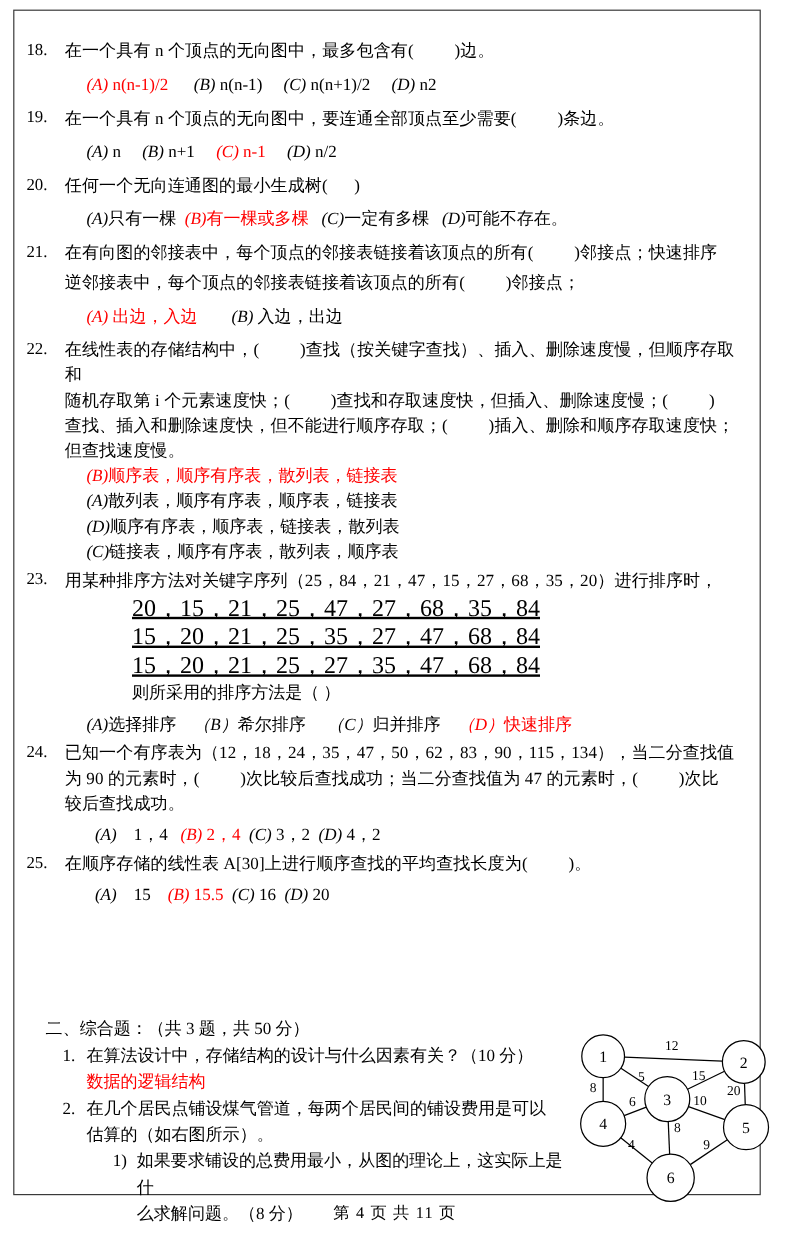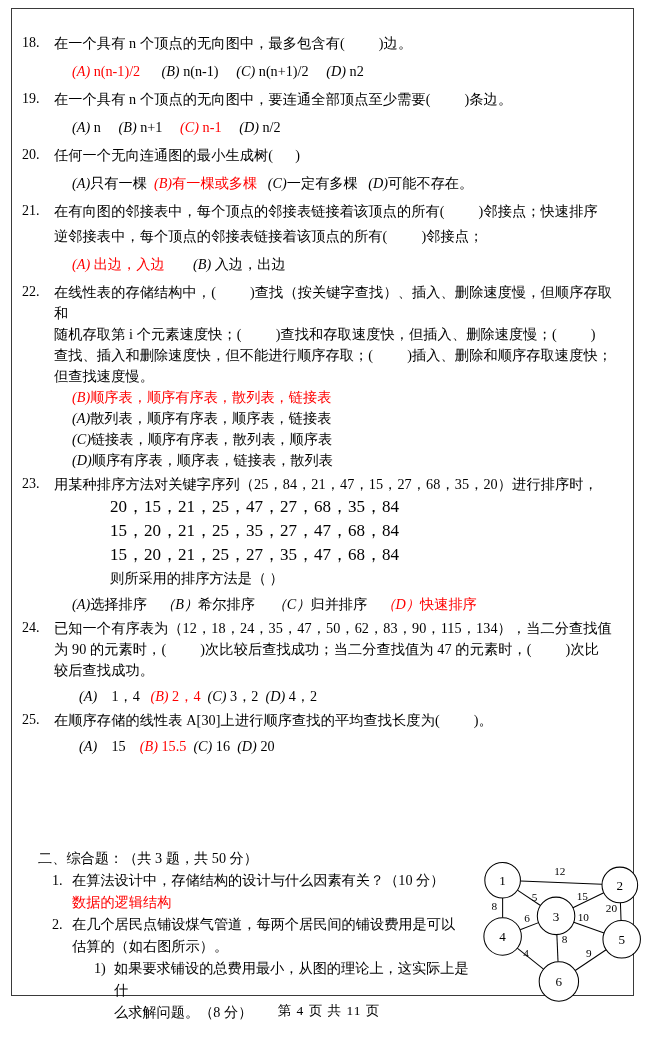--- a/index.html
+++ b/index.html
@@ -71,24 +71,25 @@
     width: 34px;
   }
   .gap-s {
     display: inline-block;
     width: 22px;
   }
   .ital {
     font-style: italic;
   }
   .seq {
-    font-size: 17px;
+    font-size: 20px;
     line-height: 24px;
     padding-left: 56px;
     white-space: pre;
+    text-decoration: underline;
   }
   .seqnote {
     font-size: 14.2px;
     line-height: 22px;
     padding-left: 56px;
   }
   .spacer6 { height: 6px; }
   .spacer4 { height: 4px; }
   .spacer2 { height: 2px; }
 
@@ -201,22 +202,22 @@
     <div class="q">
       <div class="qnum">22.</div>
       <div class="qbody">
         <div class="stem"><span>在线性表的存储结构中，(</span><span class="gap"></span><span>)查找（按关键字查找）、插入、删除速度慢，但顺序存取和</span></div>
         <div class="stem"><span>随机存取第 i 个元素速度快；(</span><span class="gap"></span><span>)查找和存取速度快，但插入、删除速度慢；(</span><span class="gap"></span><span>)</span></div>
         <div class="stem"><span>查找、插入和删除速度快，但不能进行顺序存取；(</span><span class="gap"></span><span>)插入、删除和顺序存取速度快；</span></div>
         <div class="stem">但查找速度慢。</div>
         <div class="optsblock">
           <div><span class="red ital">(B)</span><span class="red">顺序表，顺序有序表，散列表，链接表</span></div>
           <div><span class="ital">(A)</span><span>散列表，顺序有序表，顺序表，链接表</span></div>
+          <div><span class="ital">(D)</span><span>顺序有序表，顺序表，链接表，散列表</span></div>
           <div><span class="ital">(C)</span><span>链接表，顺序有序表，散列表，顺序表</span></div>
-          <div><span class="ital">(D)</span><span>顺序有序表，顺序表，链接表，散列表</span></div>
         </div>
       </div>
     </div>
     <div class="spacer2"></div>
 
     <div class="q">
       <div class="qnum">23.</div>
       <div class="qbody">
         <div class="stem">用某种排序方法对关键字序列（25，84，21，47，15，27，68，35，20）进行排序时，</div>
         <div class="seq">20，15，21，25，47，27，68，35，84</div>

